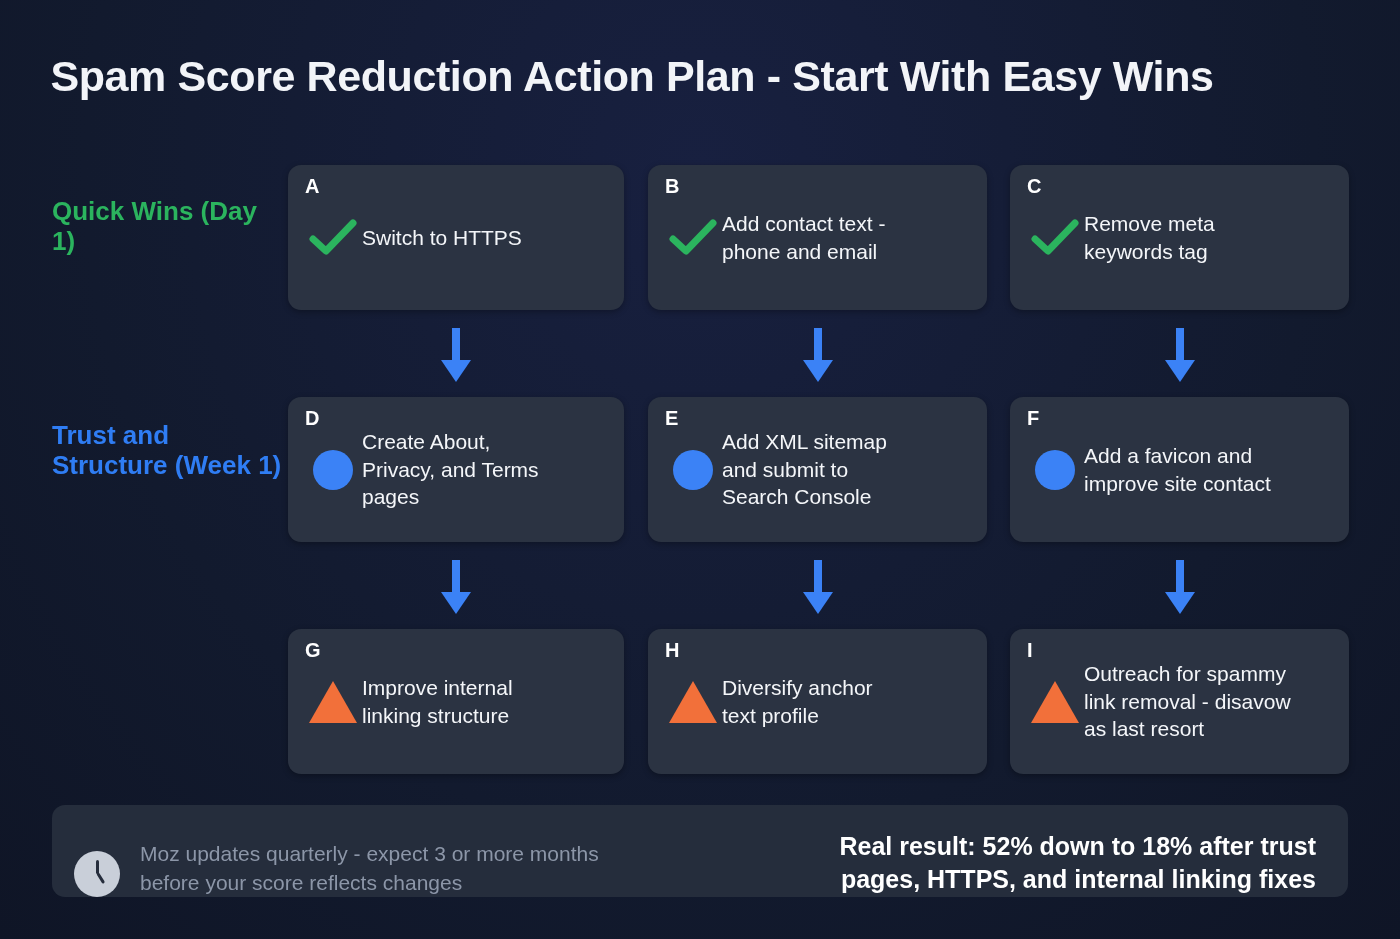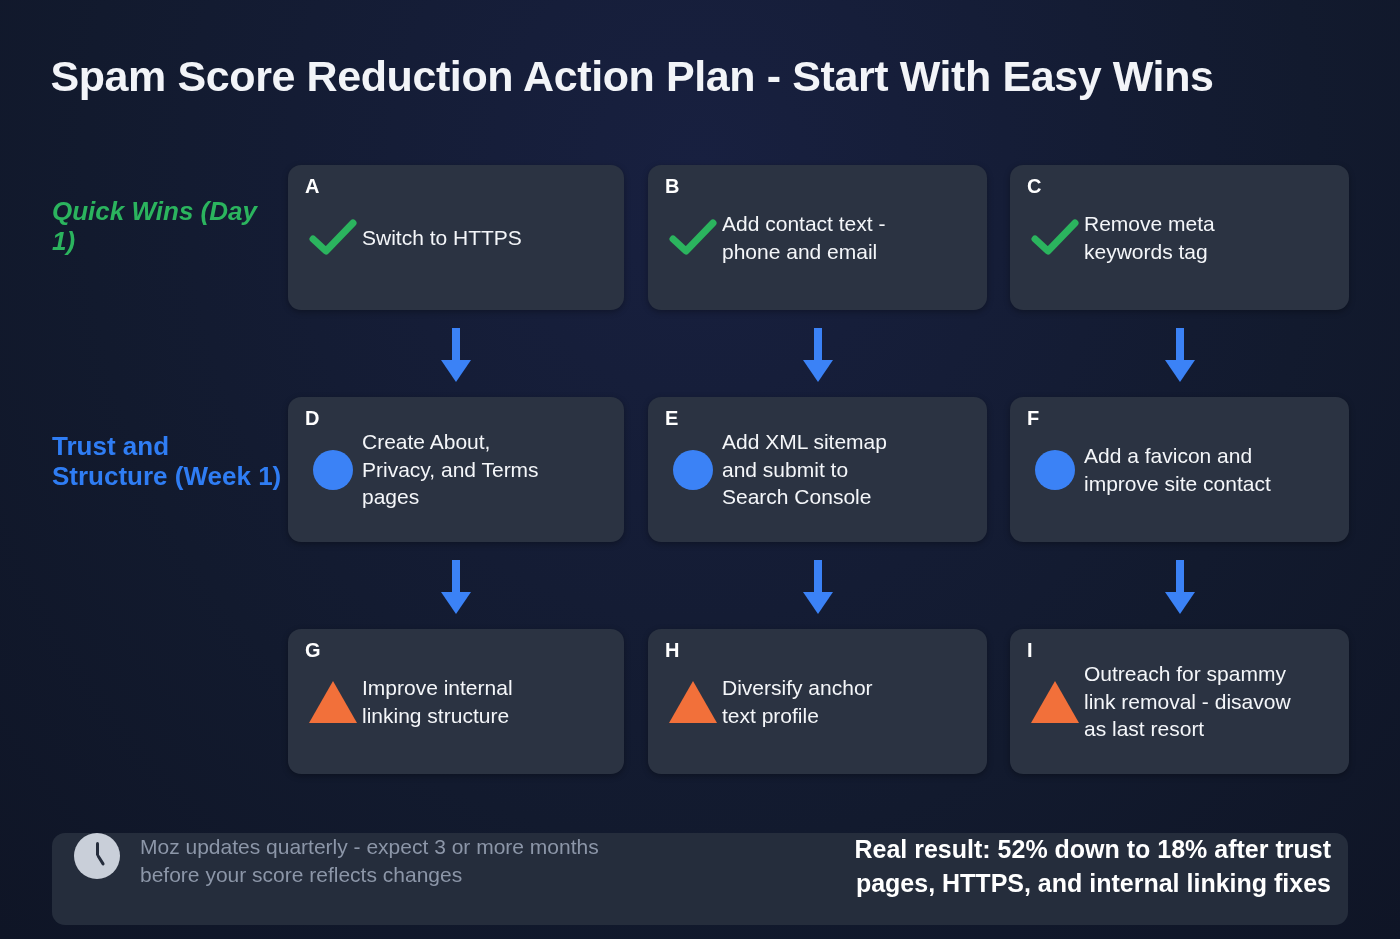--- a/index.html
+++ b/index.html
@@ -38,26 +38,26 @@
 
   
   .row-label {
     position: absolute;
     left: 52px;
     width: 230px;
     font-size: 26px;
     font-weight: bold;
     line-height: 1.14;
   }
-  .row-label.green  { color: #2bb45e; font-style: italic; }
+  .row-label.green  { color: #2bb45e; }
   .row-label.blue   { color: #2f7df4; }
   .row-label.orange { color: #f2703a; }
 
   #row-label-0 { top: 197px; }
-  #row-label-1 { top: 432px; }
+  #row-label-1 { top: 421px; }
   #row-label-2 { top: 641px; }
 
   .card {
     position: absolute;
     background: #2b3342;
     border-radius: 13px;
     box-shadow: 0 2px 6px rgba(0,0,0,0.30);
   }
   .card-letter {
     position: absolute;
@@ -121,24 +121,23 @@
   
   .footer {
     position: absolute;
     left: 52px;
     top: 805px;
     width: 1296px;
     height: 92px;
     background: #252d3c;
     border-radius: 13px;
     display: flex;
-    align-items: flex-start;
+    align-items: flex-end;
     box-sizing: border-box;
-    padding: 0 17px 0 22px;
-    margin-top: 28px;
+    padding: 0 32px 0 22px;
   }
   .clock-icon {
     flex: 0 0 auto;
     width: 46px;
     height: 46px;
     border-radius: 50%;
     background: #c9cfd9;
     position: relative;
     margin-right: 20px;
   }

